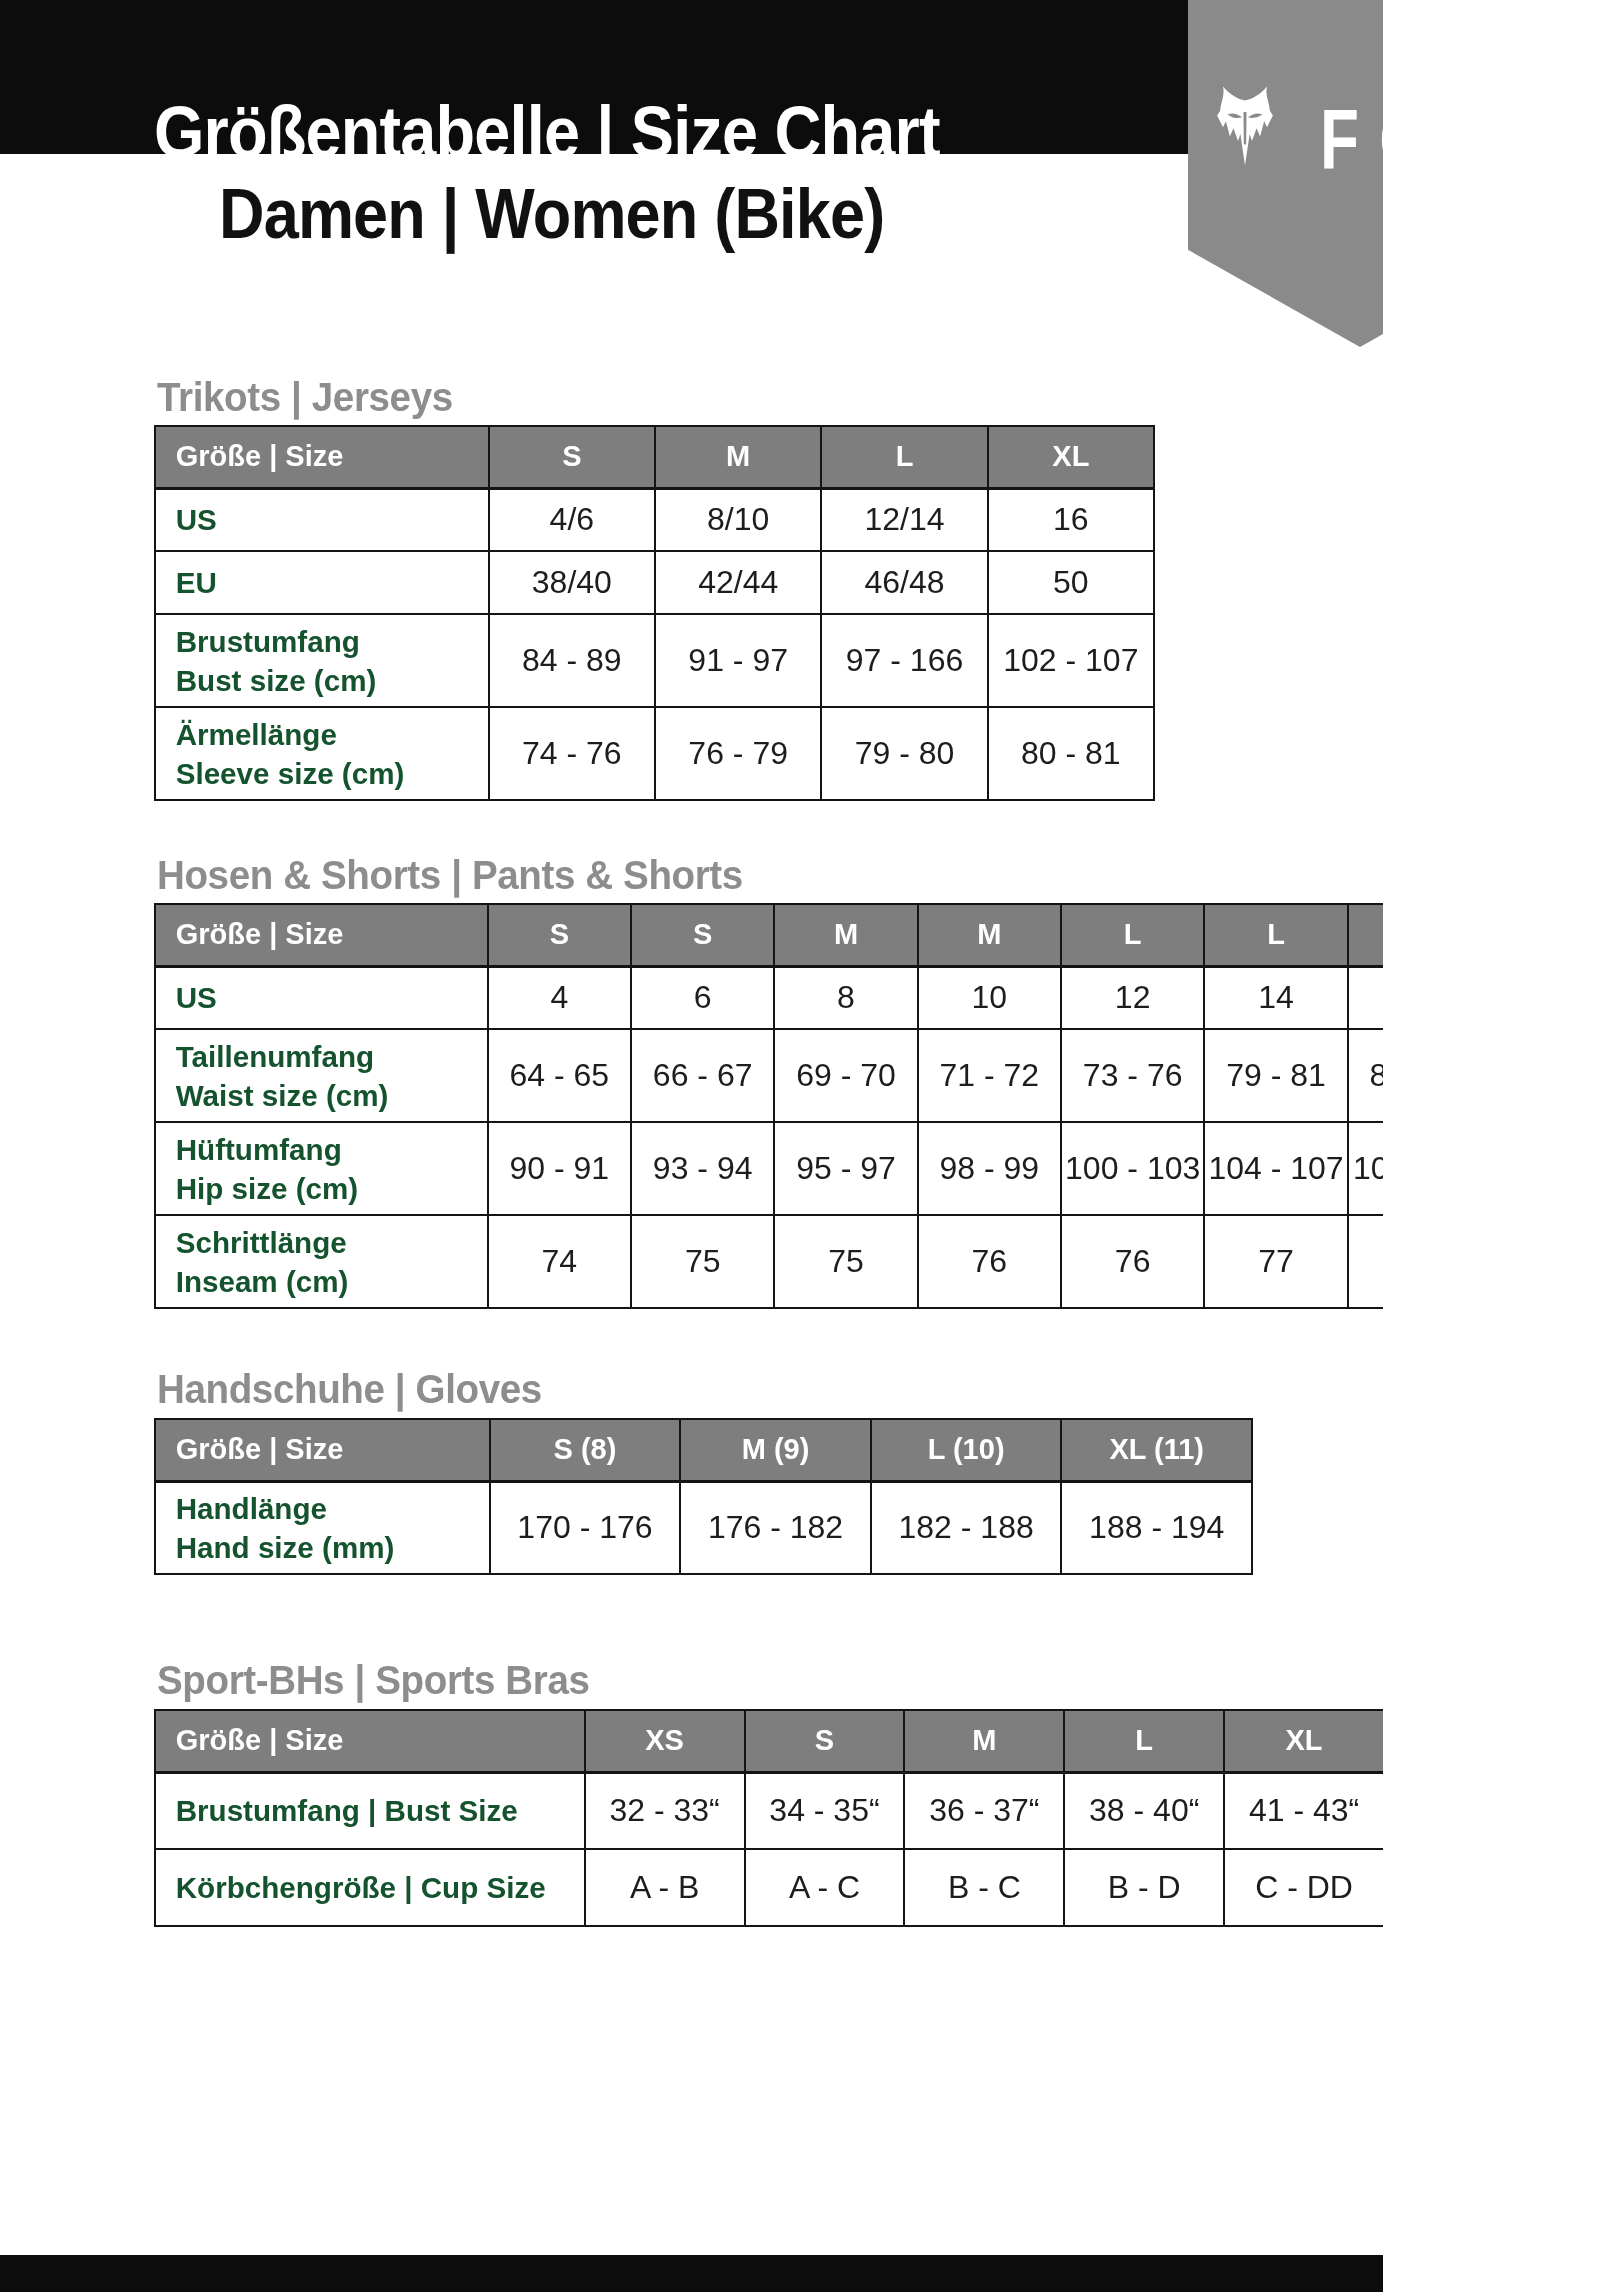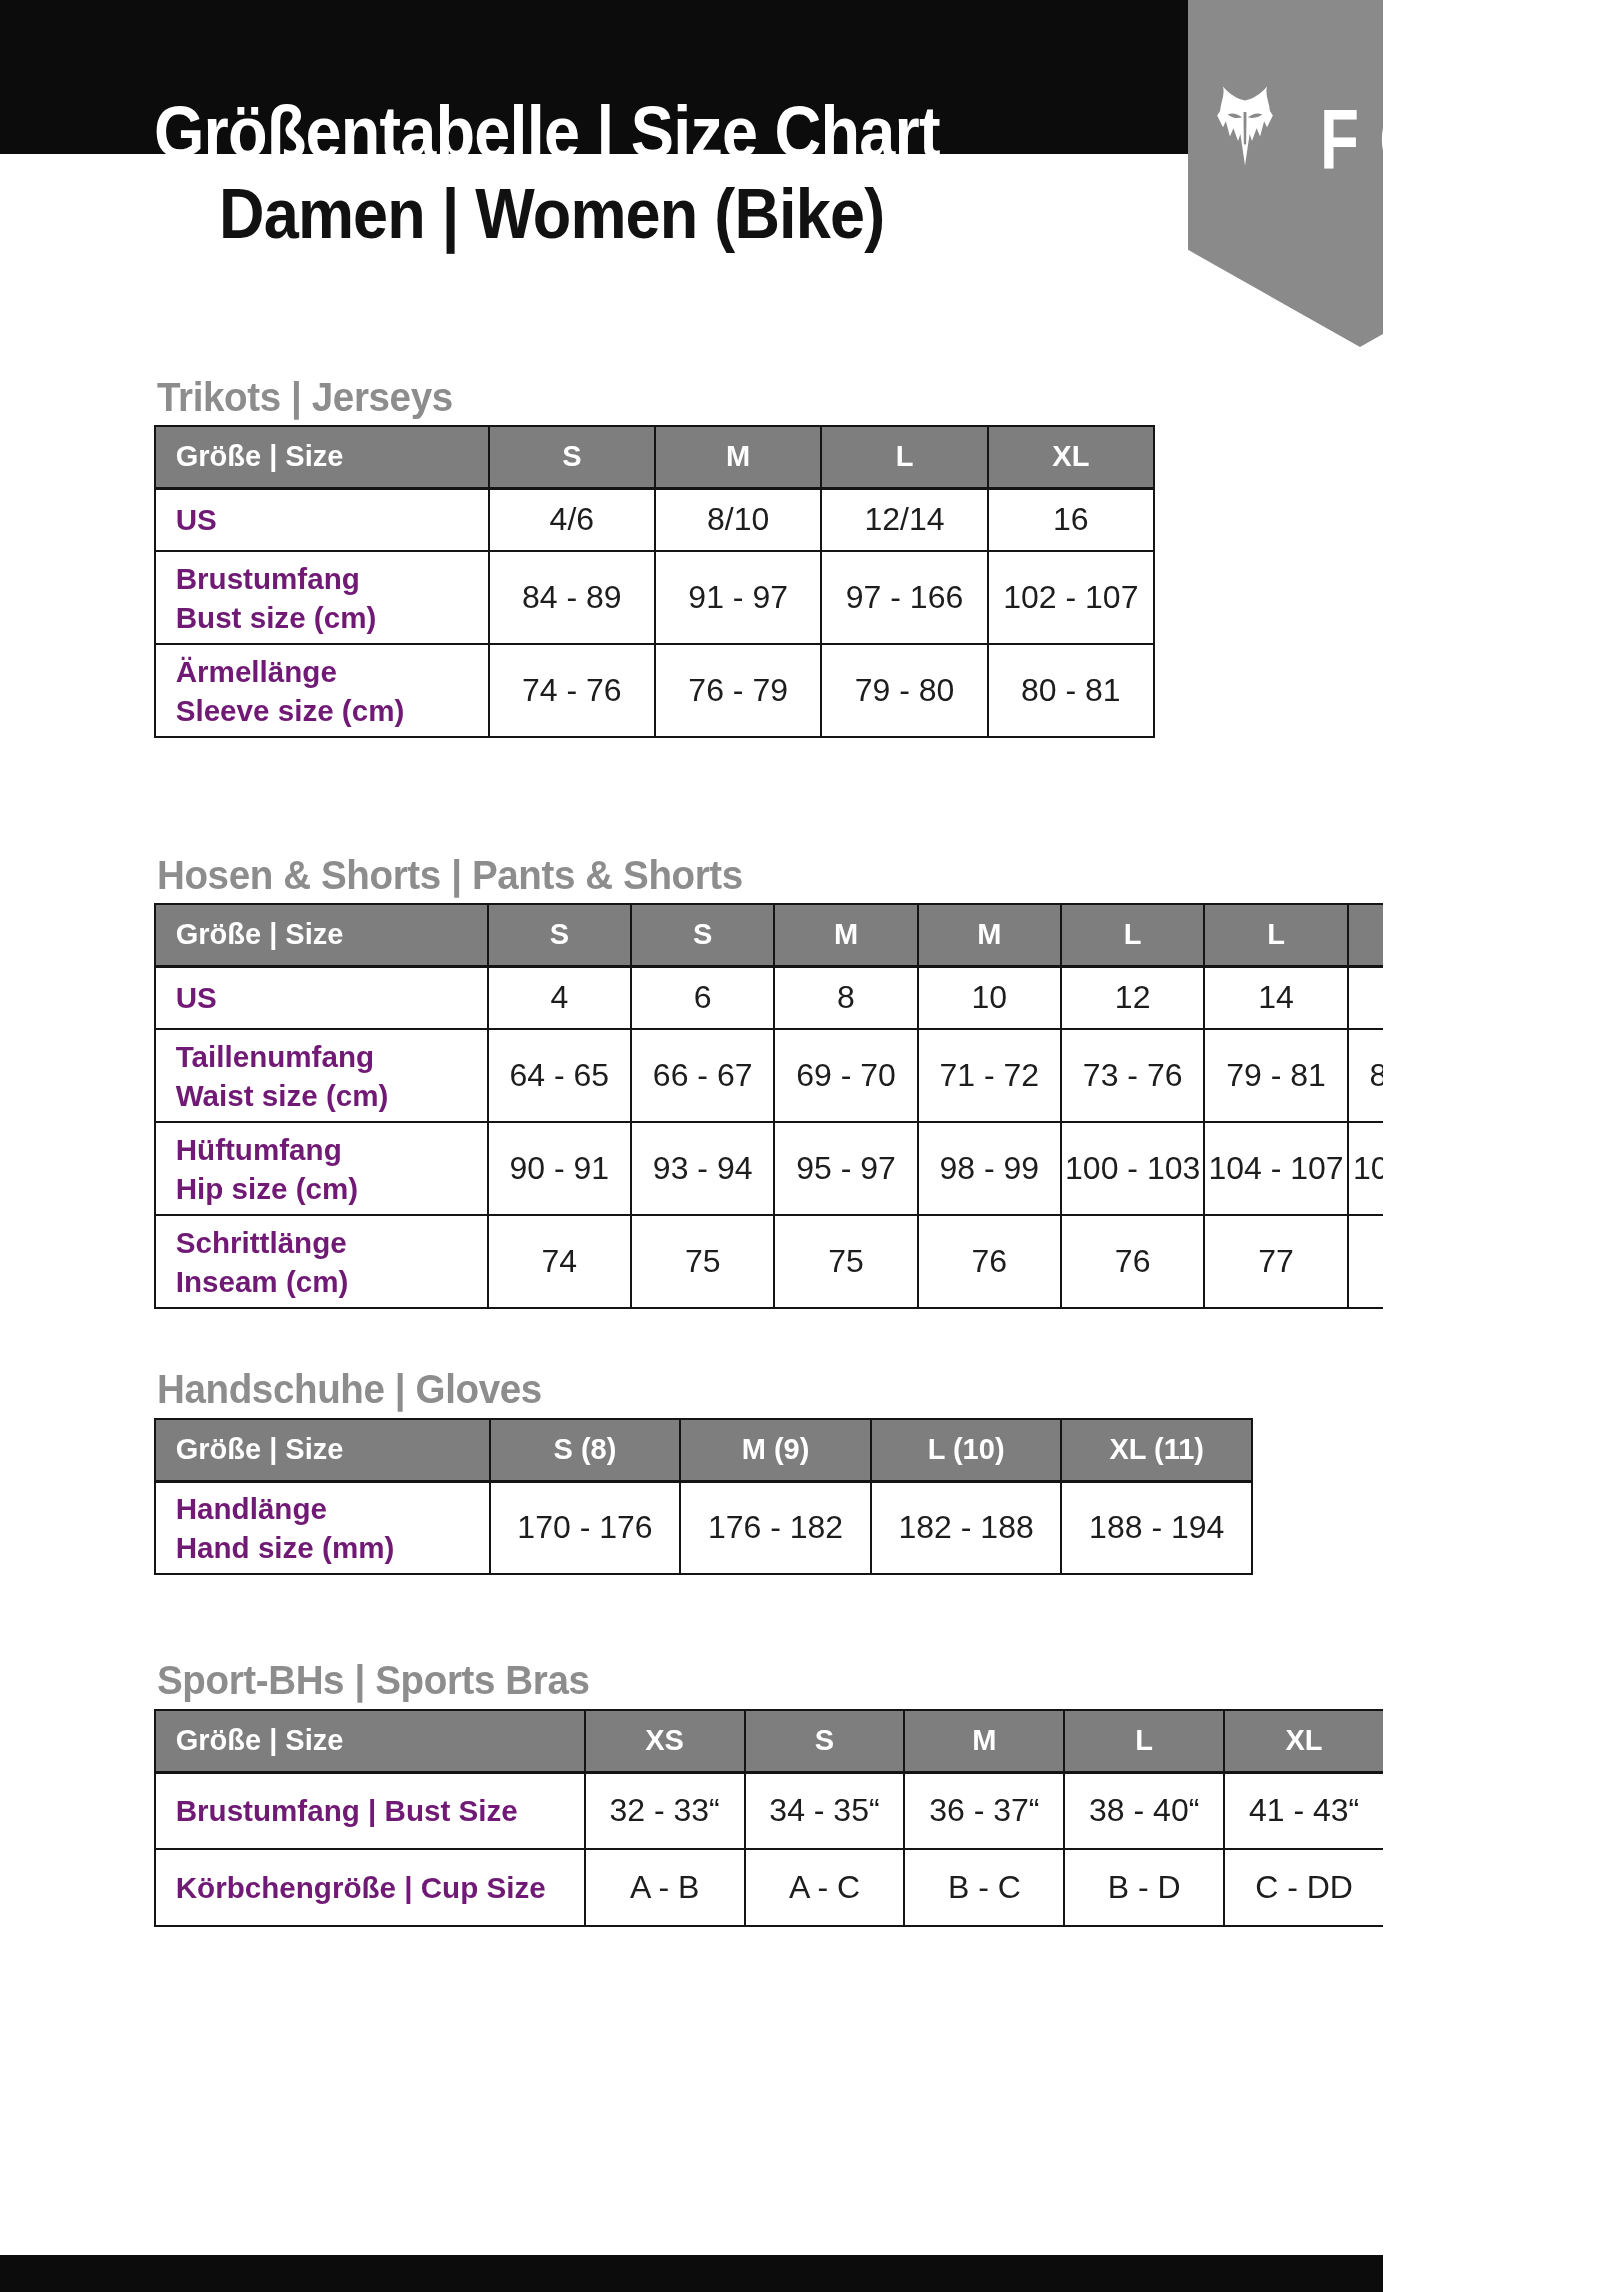--- a/index.html
+++ b/index.html
@@ -74,21 +74,21 @@
     font-size:29px;font-weight:bold;
     border-bottom-width:3.6px;
   }
   .sec-table td{
     font-size:32px;font-weight:normal;color:#1d1d1d;
   }
   .sec-table .label-col{
     text-align:left;padding-left:19.7px;
   }
   .sec-table td.label-col{
-    font-size:29.6px;font-weight:bold;color:#701a75;line-height:39px;
+    font-size:29.6px;font-weight:bold;color:#14532d;line-height:39px;
   }
   .t1 .label-col{width:312px}
   .t2 .label-col{width:311px}
   .t3 .label-col{width:313px}
   .t4 .label-col{width:408px}
   .sec-table thead tr{height:62px}
   .sec-table tbody tr{height:63px}
   .sec-table tbody tr.tall{height:93px}
   .t4 tbody tr{height:77px}
   
@@ -136,20 +136,27 @@
         </tr>
       </thead>
       <tbody>
         <tr>
           <td class="label-col">US</td>
           <td>4/6</td>
           <td>8/10</td>
           <td>12/14</td>
           <td>16</td>
         </tr>
+        <tr>
+          <td class="label-col">EU</td>
+          <td>38/40</td>
+          <td>42/44</td>
+          <td>46/48</td>
+          <td>50</td>
+        </tr>
         <tr class="tall">
           <td class="label-col">Brustumfang<br>Bust size (cm)</td>
           <td>84 - 89</td>
           <td>91 - 97</td>
           <td>97 - 166</td>
           <td>102 - 107</td>
         </tr>
         <tr class="tall">
           <td class="label-col">Ärmellänge<br>Sleeve size (cm)</td>
           <td>74 - 76</td>

